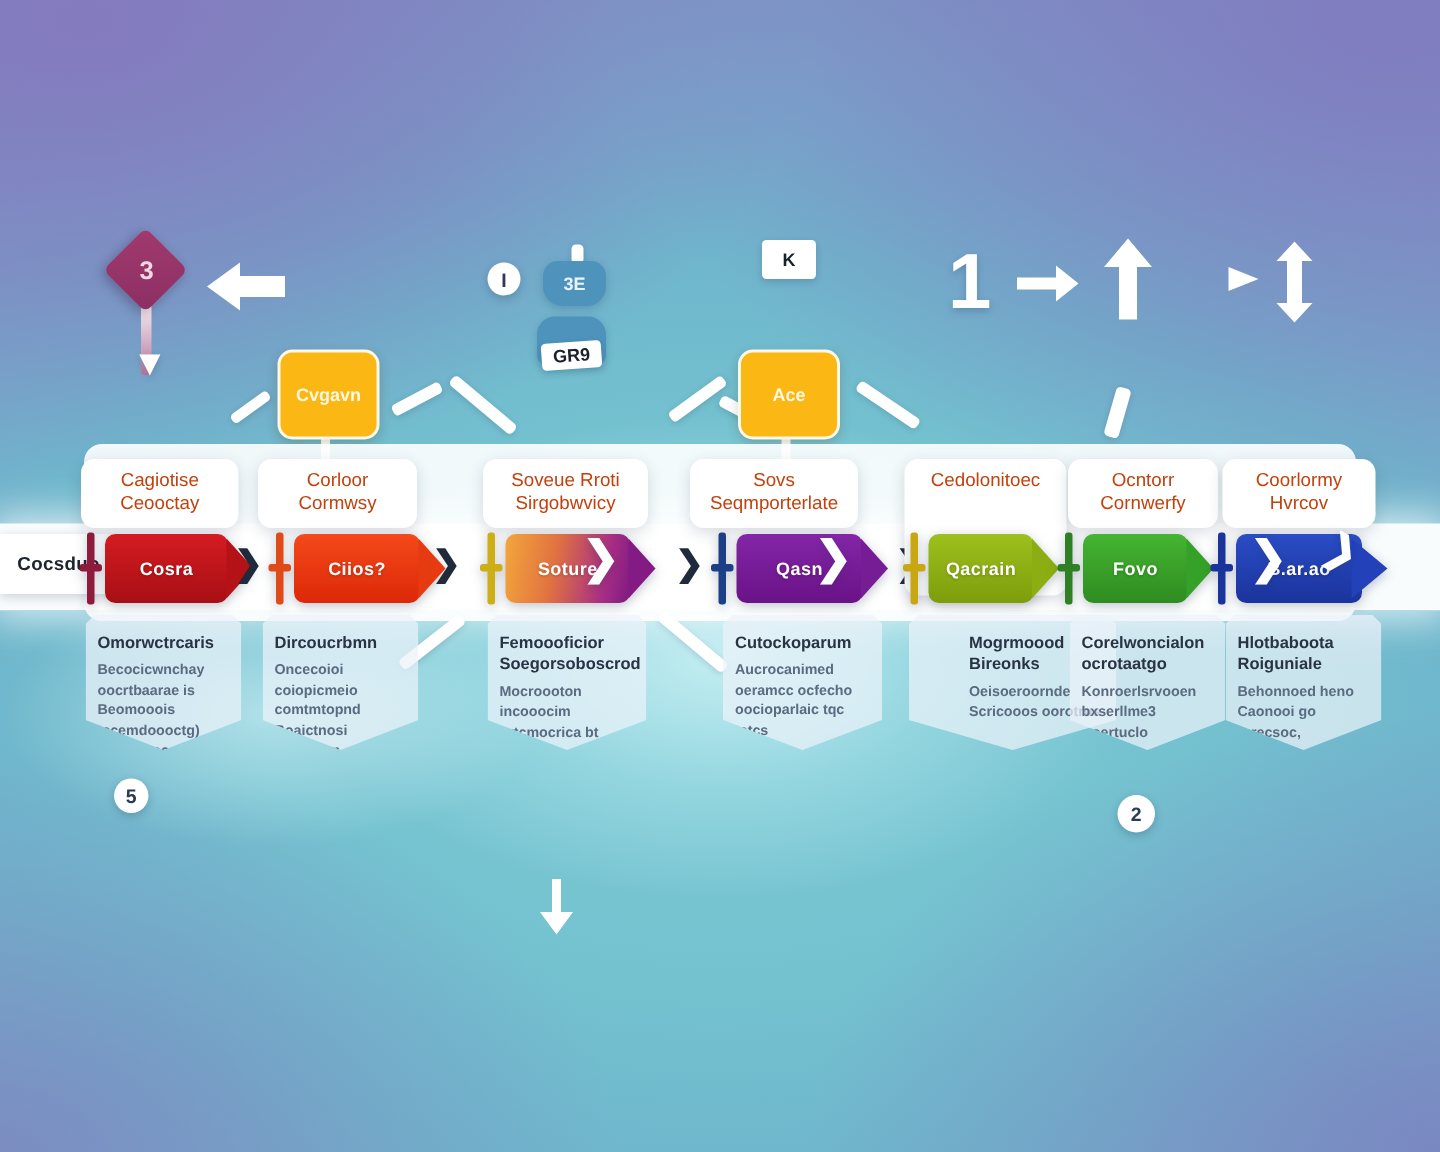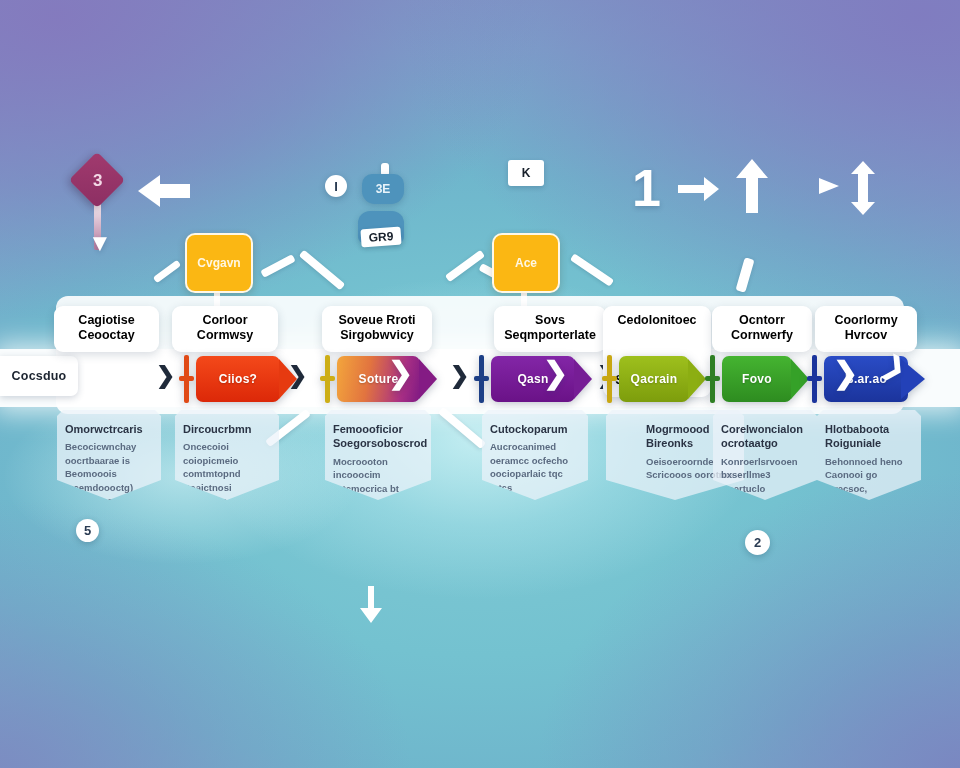--- a/index.html
+++ b/index.html
@@ -65,21 +65,21 @@
   
   .label-card{
     position:absolute;top:306px;
     background:#ffffff;border-radius:9px;
     box-shadow:0 3px 10px rgba(40,60,90,.18);
     display:flex;flex-direction:column;align-items:center;justify-content:center;
     padding:7px 6px 9px;
     text-align:center;
   }
   .label-card .l1,.label-card .l2{
-    font-size:12.5px;font-weight:700;color:#000000;line-height:1.18;
+    font-size:12.5px;font-weight:400;color:#c2410c;line-height:1.18;
     white-space:nowrap;
   }
 
   
   .stage-arrow{
     position:absolute;top:356px;height:46px;
     display:flex;align-items:center;
     color:#ffffff;font-size:12px;font-weight:700;
     letter-spacing:.3px;
     filter:drop-shadow(0 2px 4px rgba(20,40,70,.28));
@@ -280,20 +280,26 @@
   <div class="band"></div>
 
   <div class="left-tab">
     <span>Cocsduo</span>
   </div>
 
   <div class="label-card" style="left:54px;width:93px;">
     <span class="l1">Cagiotise</span>
     <span class="l2">Ceooctay</span>
   </div>
+  <div class="stage-arrow" style="left:70px;width:82px;">
+    <div class="body" style="background:linear-gradient(180deg,#d41c22,#a70f14);"></div>
+    <div class="ibar" style="background:#8e1b3c;"></div>
+    <div class="tip" style="border-left:18px solid #b41216;"></div>
+    <span class="txt">Cosra</span>
+  </div>
   <div class="chev" style="left:156px;">❯</div>
   <div class="desc-card" style="left:57px;width:88px;height:78px;">
     <div class="dt">Omorwctrcaris</div>
     <div class="db">Becocicwnchay oocrtbaarae is Beomooois tccemdoooctg) 3oneo oooei</div>
   </div>
 
   <div class="label-card" style="left:172px;width:94px;">
     <span class="l1">Corloor</span>
     <span class="l2">Cormwsy</span>
   </div>
@@ -318,21 +324,21 @@
     <div class="ibar" style="background:#cdae16;"></div>
     <div class="tip" style="border-left:18px solid #841b84;"></div>
     <span class="txt">Soture</span>
   </div>
   <div class="chev" style="left:450px;">❯</div>
   <div class="desc-card" style="left:325px;width:90px;height:78px;">
     <div class="dt">Femoooficior Soegorsoboscrod</div>
     <div class="db">Mocroooton incooocim ortcmocrica bt oyem</div>
   </div>
 
-  <div class="label-card" style="left:494px;width:100px;">
+  <div class="label-card" style="left:460px;width:100px;">
     <span class="l1">Sovs</span>
     <span class="l2">Seqmporterlate</span>
   </div>
   <div class="stage-arrow" style="left:491px;width:84px;">
     <div class="body" style="background:linear-gradient(180deg,#8326a7,#6a1287);"></div>
     <div class="ibar" style="background:#1d3f86;"></div>
     <div class="tip" style="border-left:18px solid #761d95;"></div>
     <span class="txt">Qasn</span>
   </div>
   <div class="chev" style="left:597px;">❯</div>

